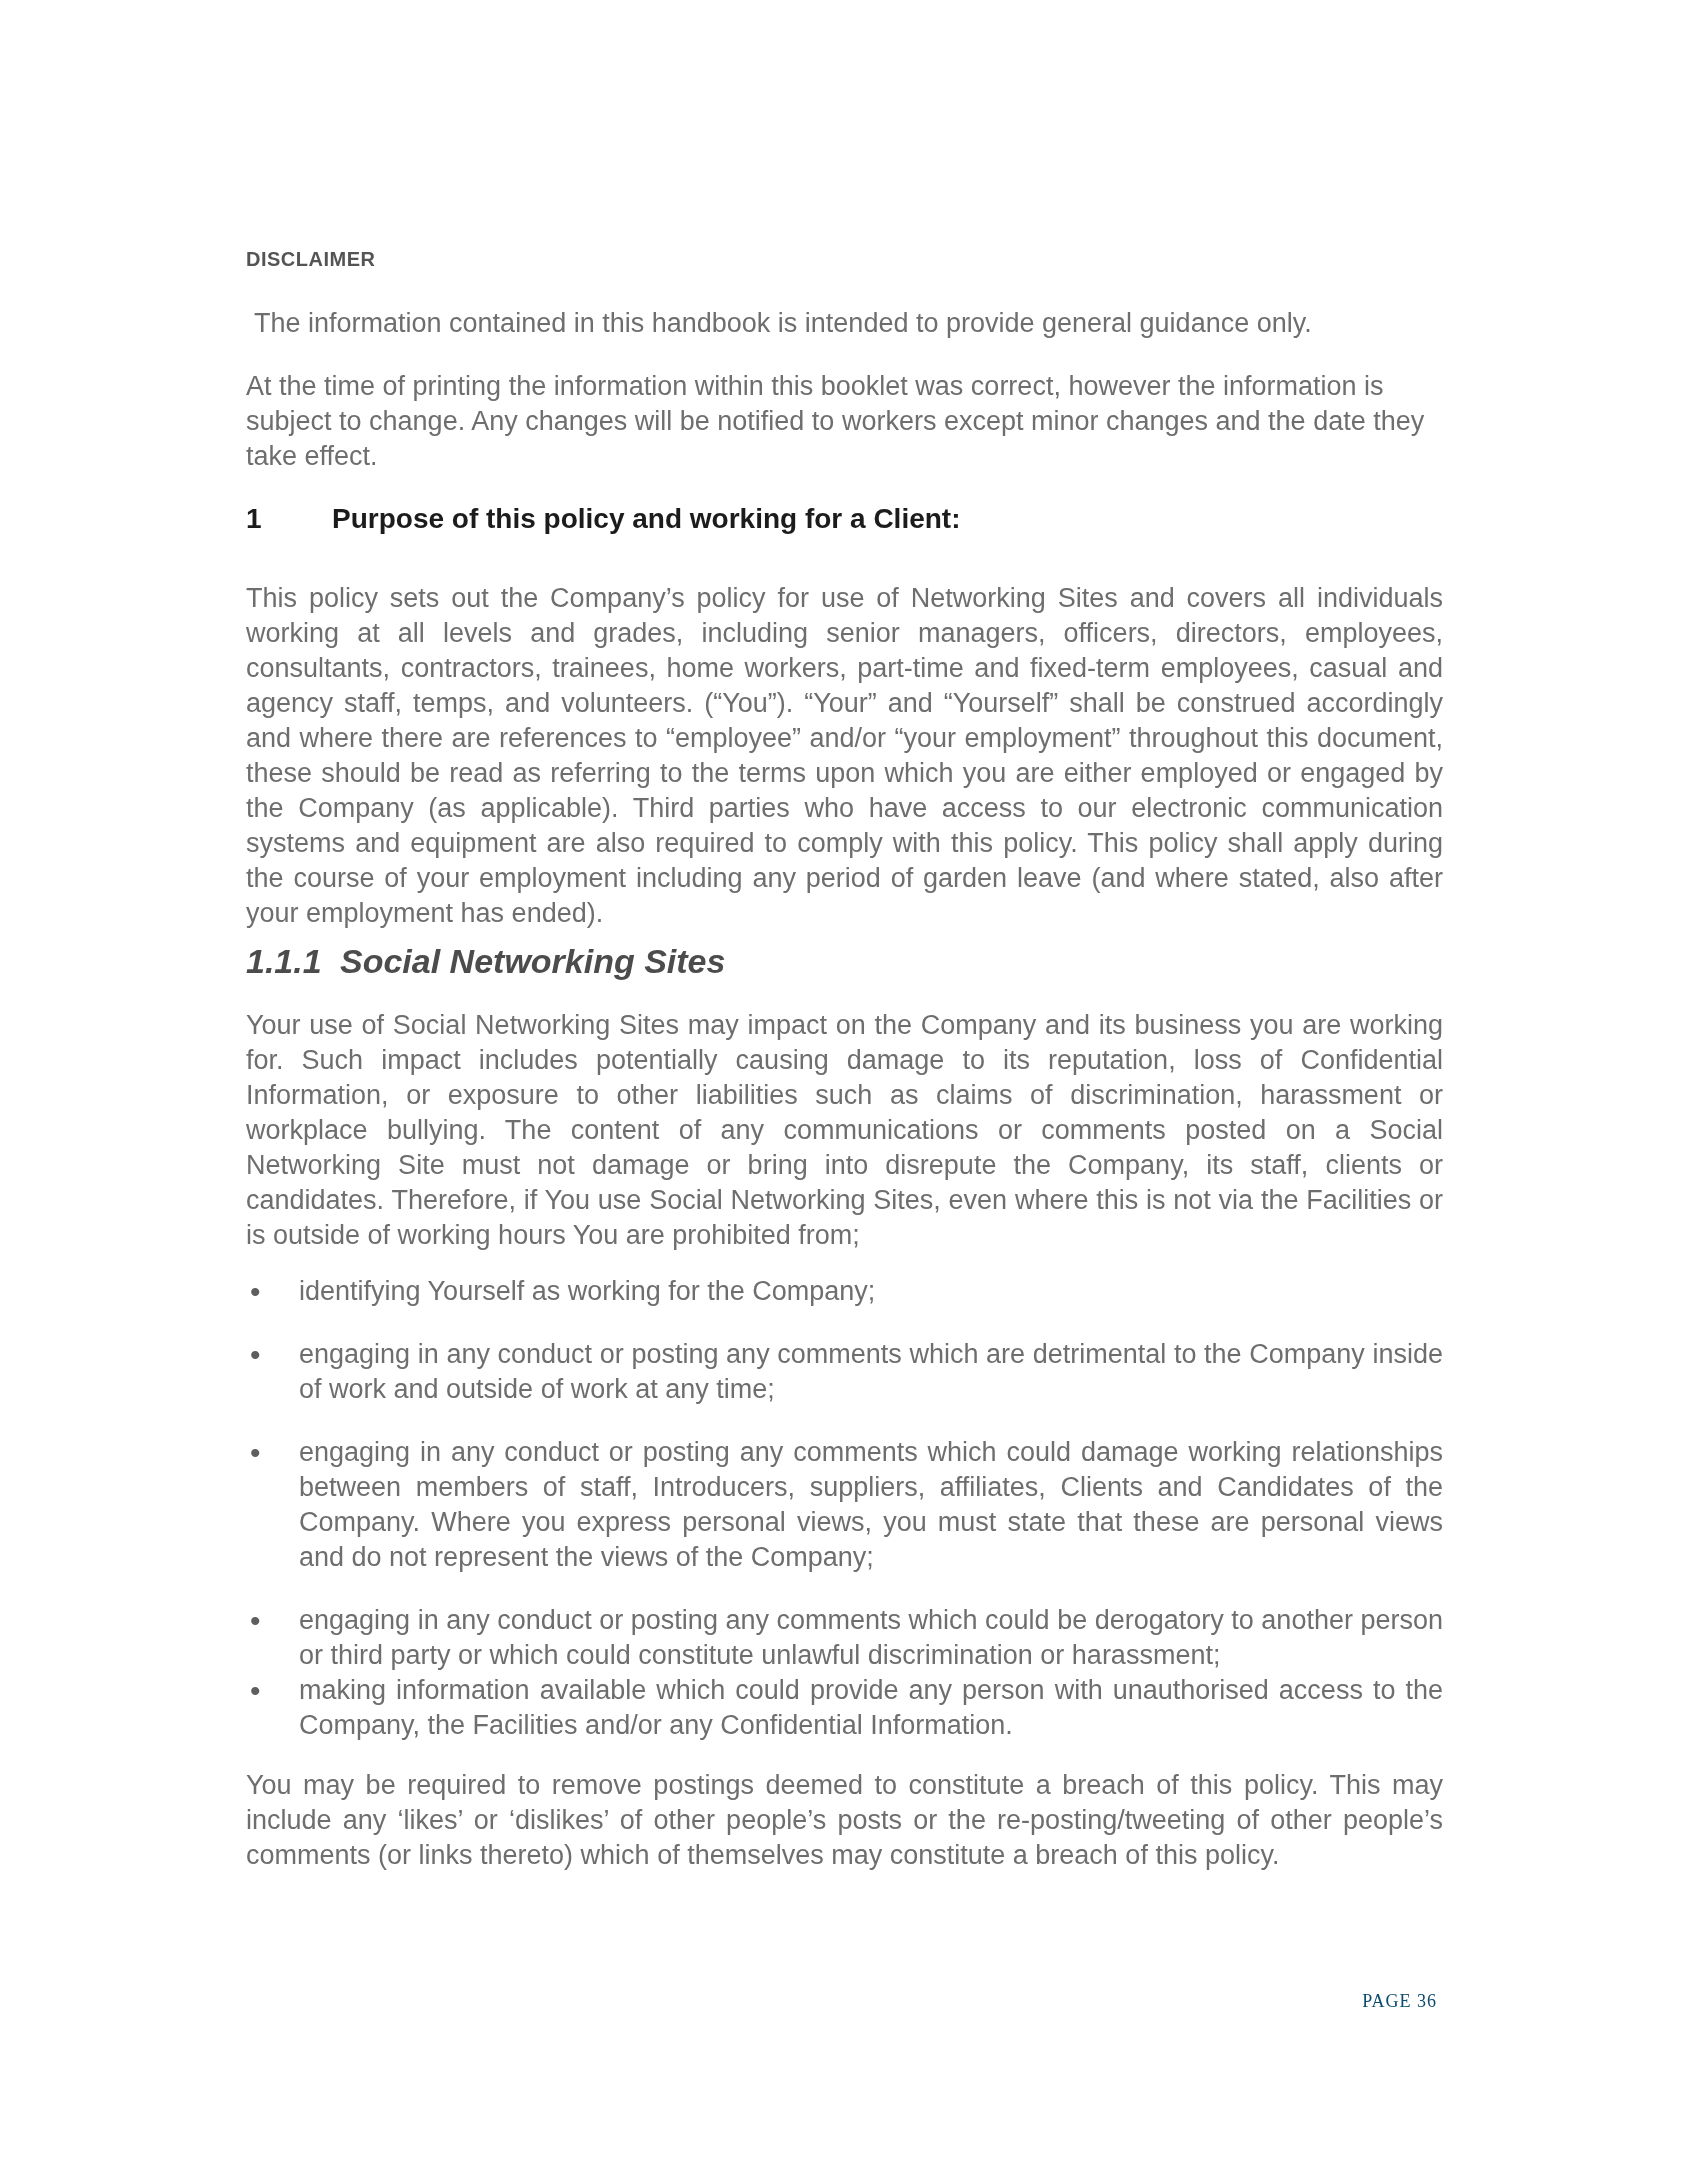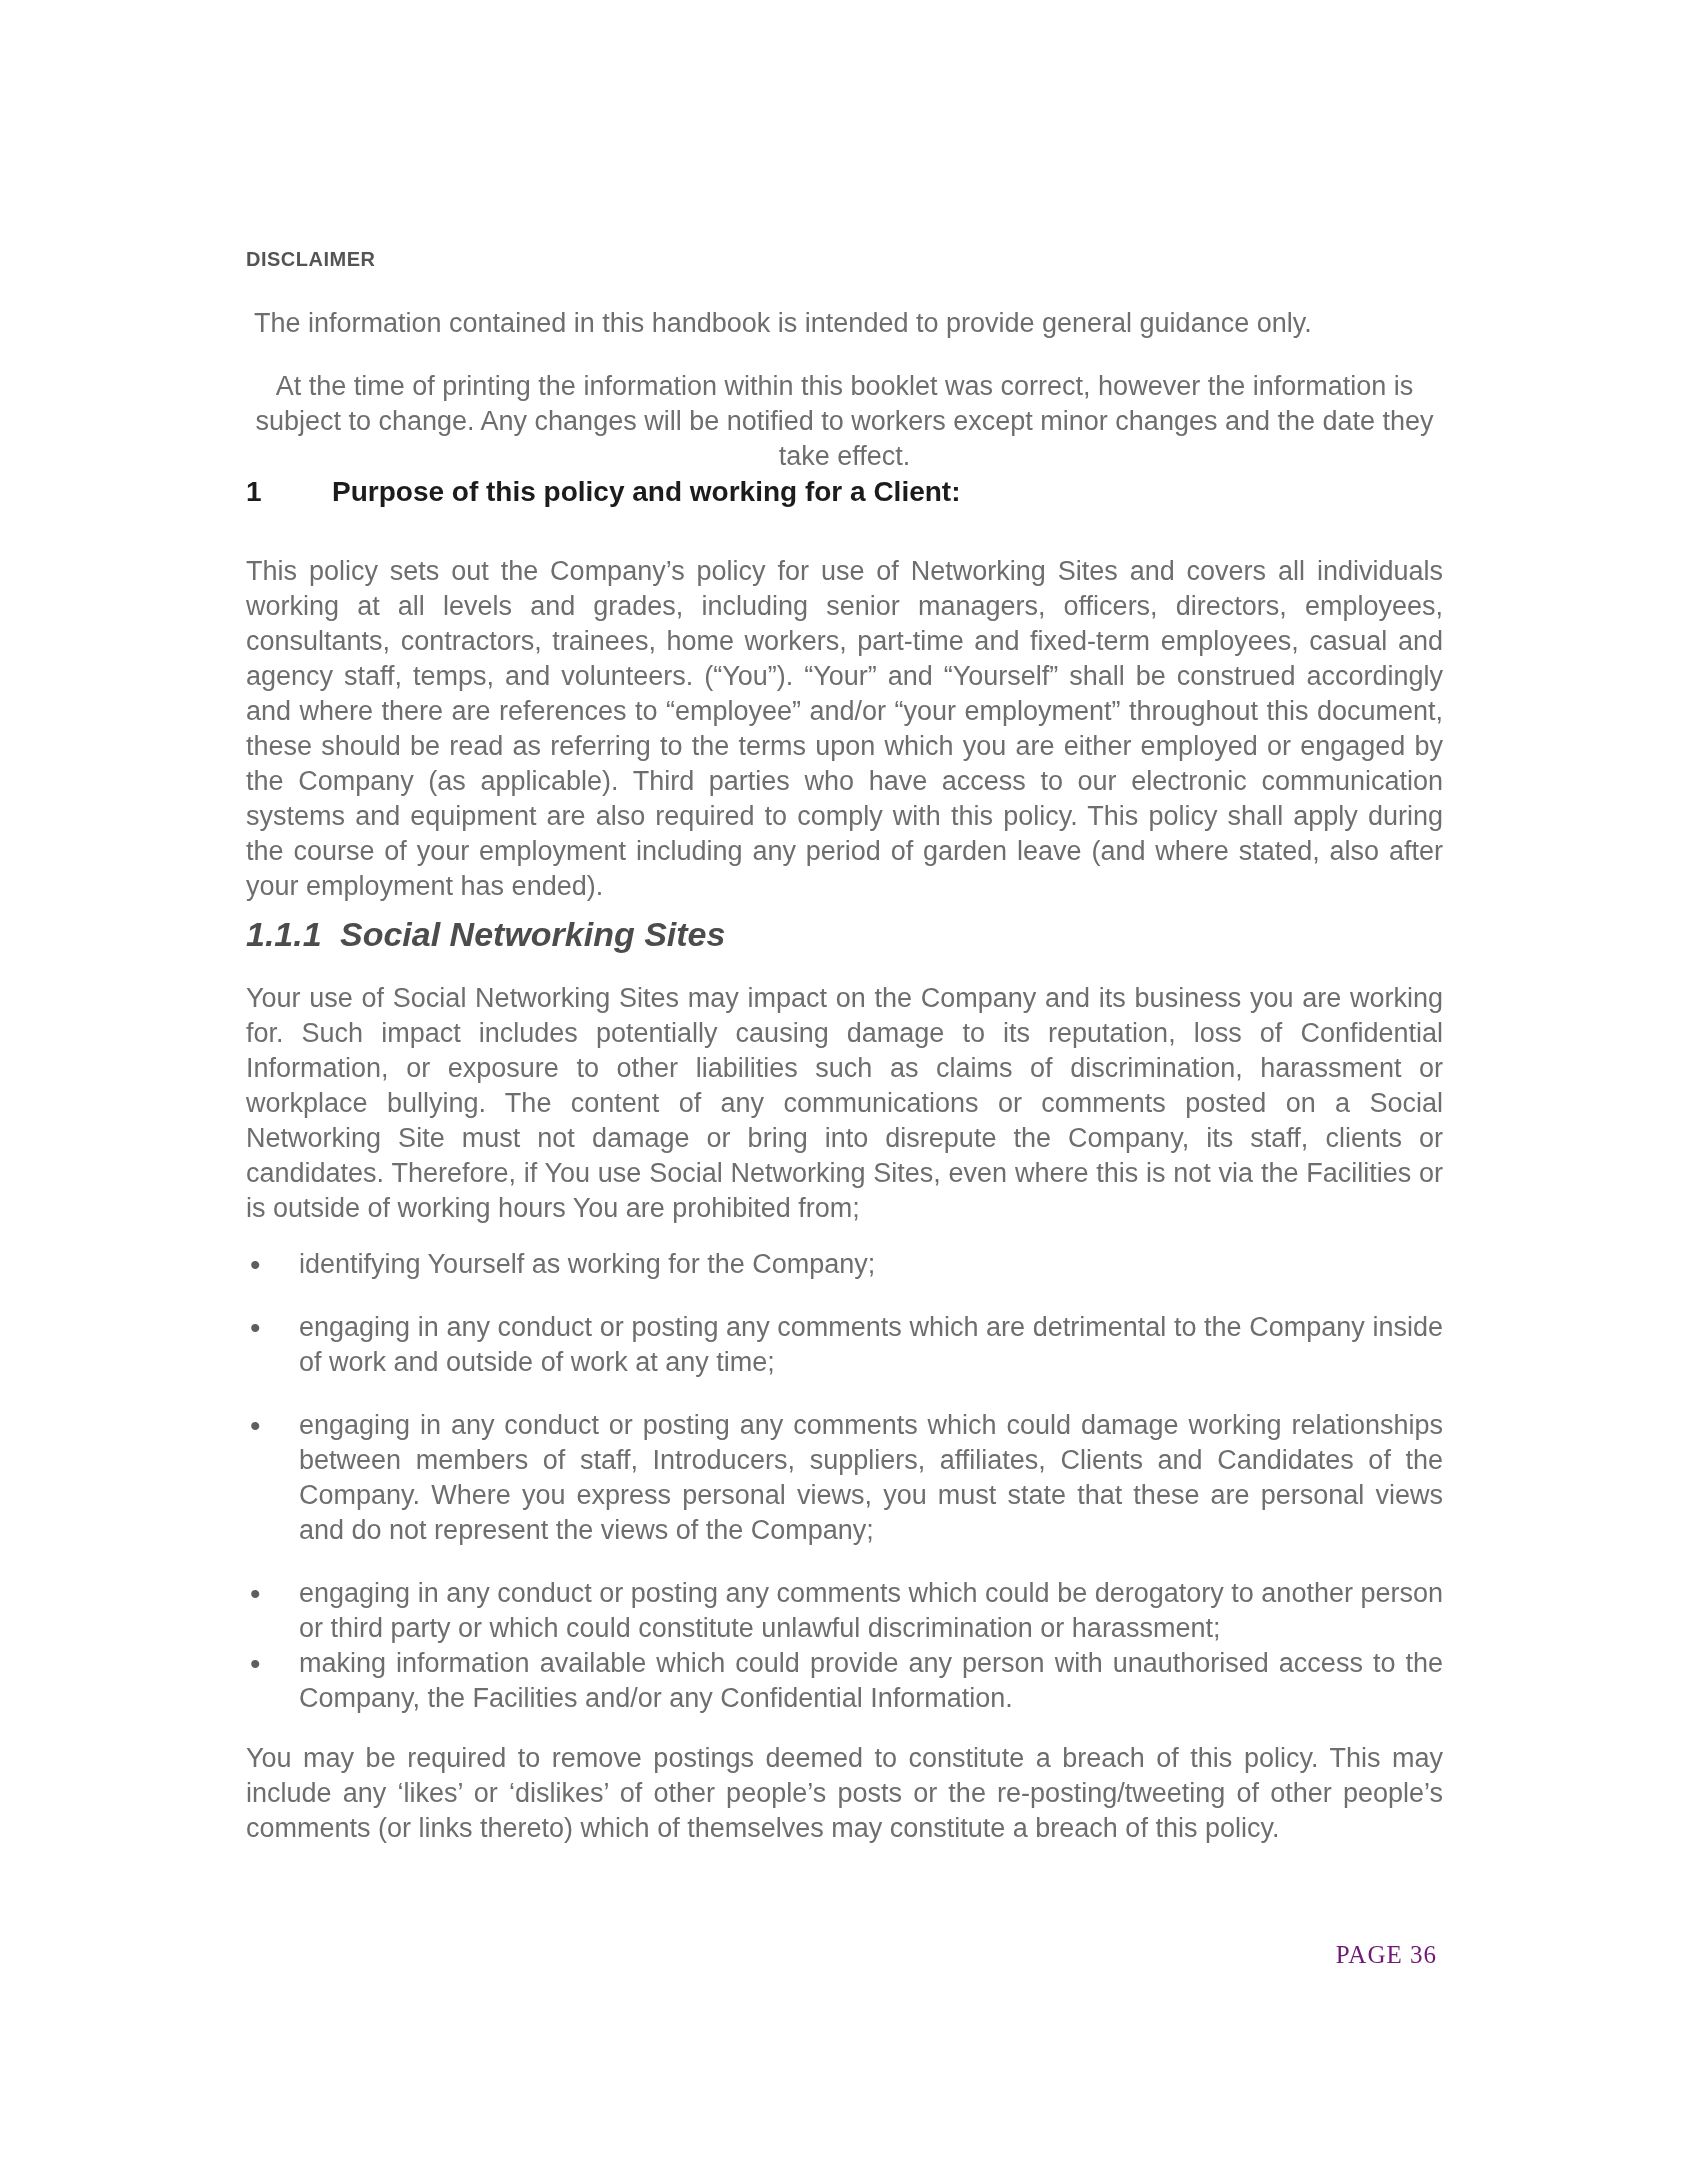--- a/index.html
+++ b/index.html
@@ -27,21 +27,21 @@
     margin: 0 0 29px 0;
     font-size: 20px;
     font-weight: bold;
     color: #545454;
     line-height: 35px;
     letter-spacing: 0.5px;
   }
 
   .para { margin: 0; }
   .p1 { margin-bottom: 28px; margin-left: 8px; }
-  .p2 { text-align: center; }
+  .p2 { margin-bottom: 27px; text-align: left; }
 
   .section-heading {
     display: flex;
     margin: 0 0 45px 0;
     font-size: 28px;
     font-weight: bold;
     color: #1c1c1c;
     line-height: 35px;
   }
   .section-heading .h-num { width: 86px; flex: 0 0 auto; }
@@ -86,24 +86,24 @@
     top: 0;
     color: #5e5e5e;
     font-size: 30px;
   }
 
   .closing-para { margin: 0; text-align: justify; }
 
   .page-footer {
     position: absolute;
     right: 246px;
-    top: 1941px;
+    top: 1991px;
     font-family: "Liberation Serif", serif;
-    font-size: 25px;
-    color: #701a75;
+    font-size: 18px;
+    color: #0c4a6e;
     letter-spacing: 1px;
   }
 </style>
 </head>
 <body>
 
 <div class="page">
   <div class="content">
 
     <h1 class="disclaimer-heading">DISCLAIMER</h1>

